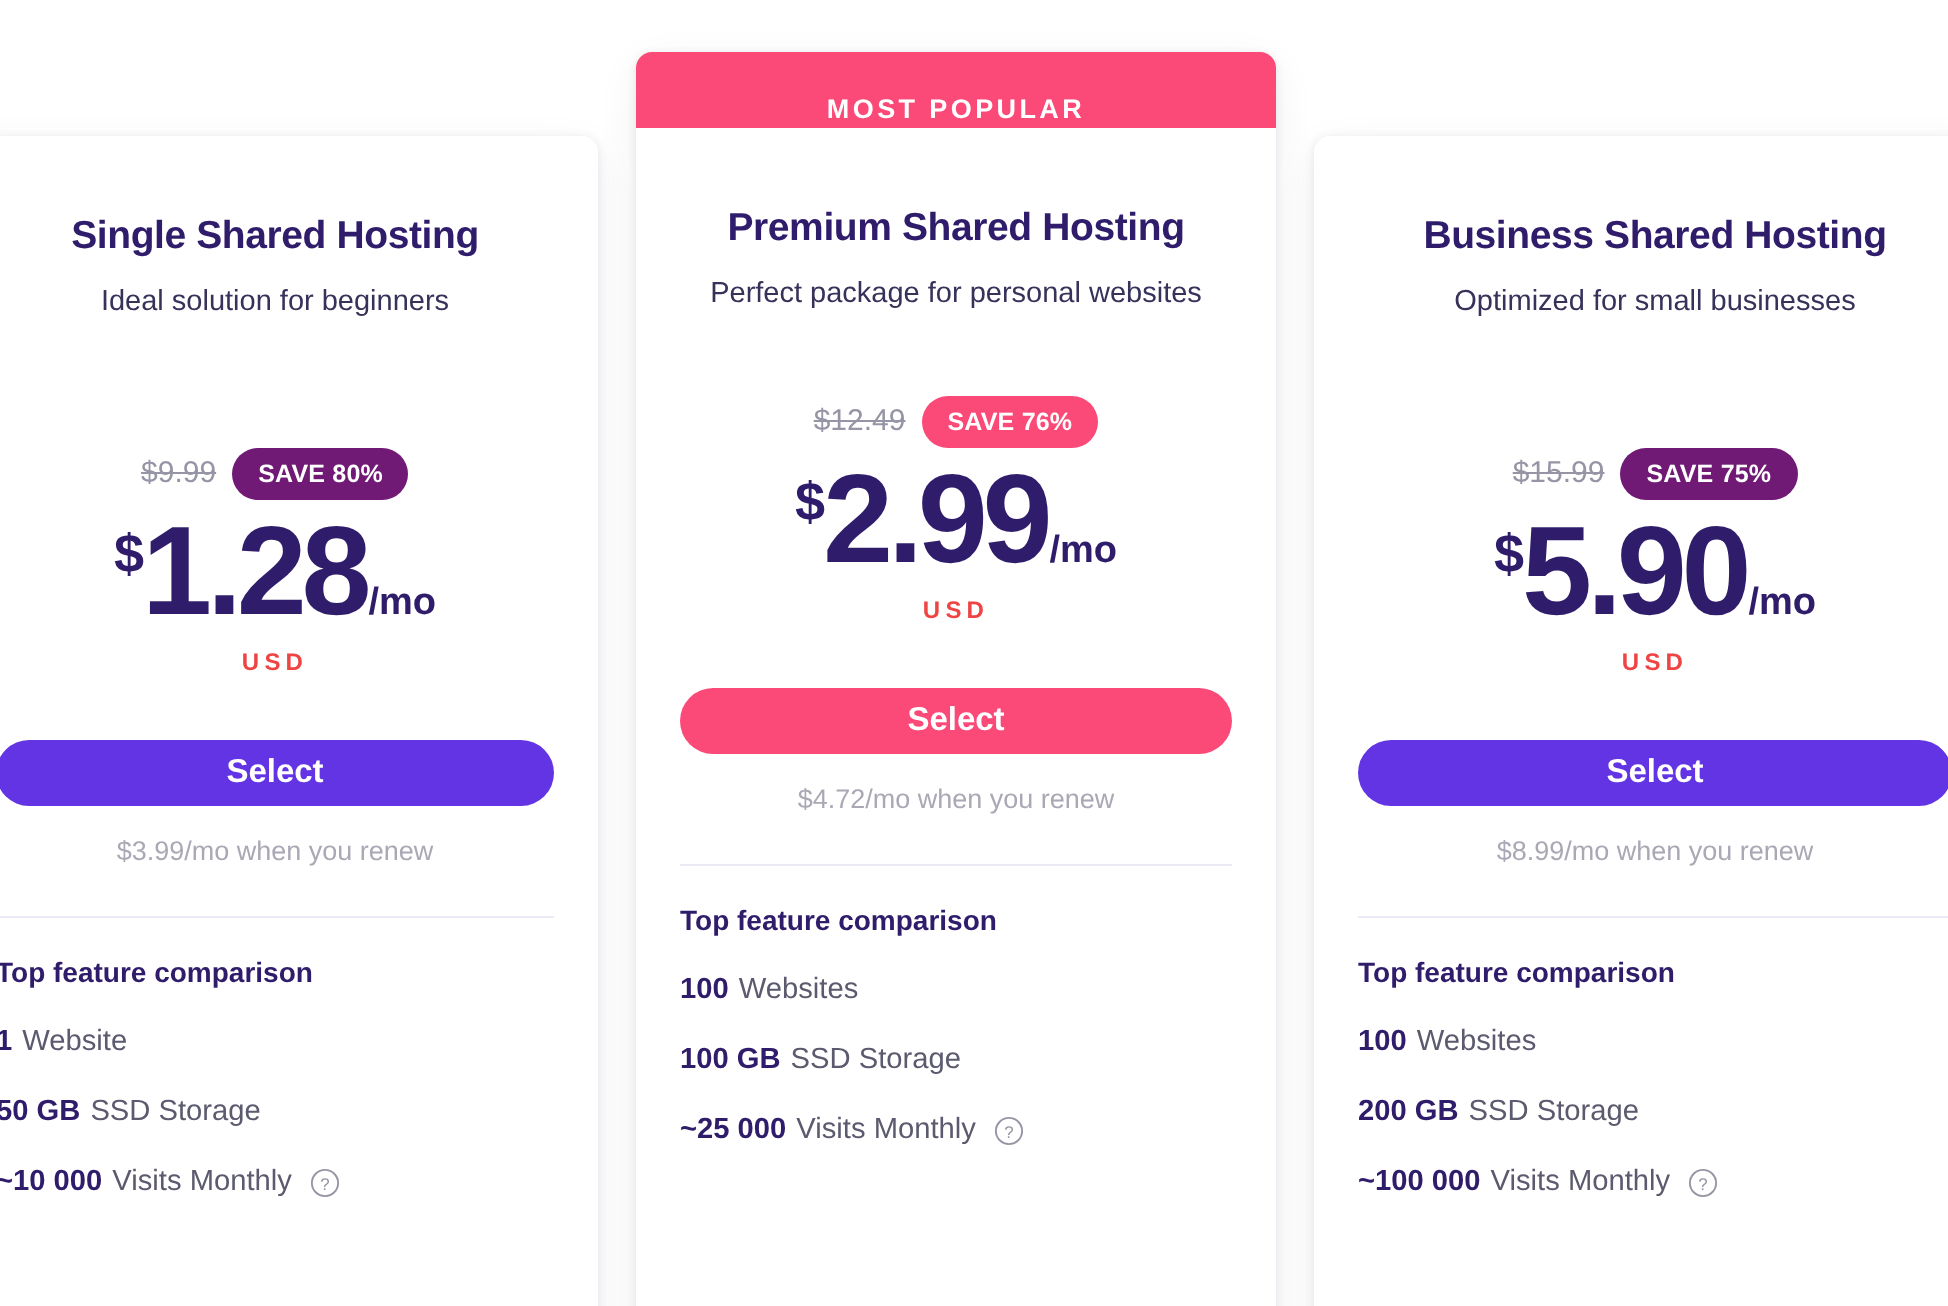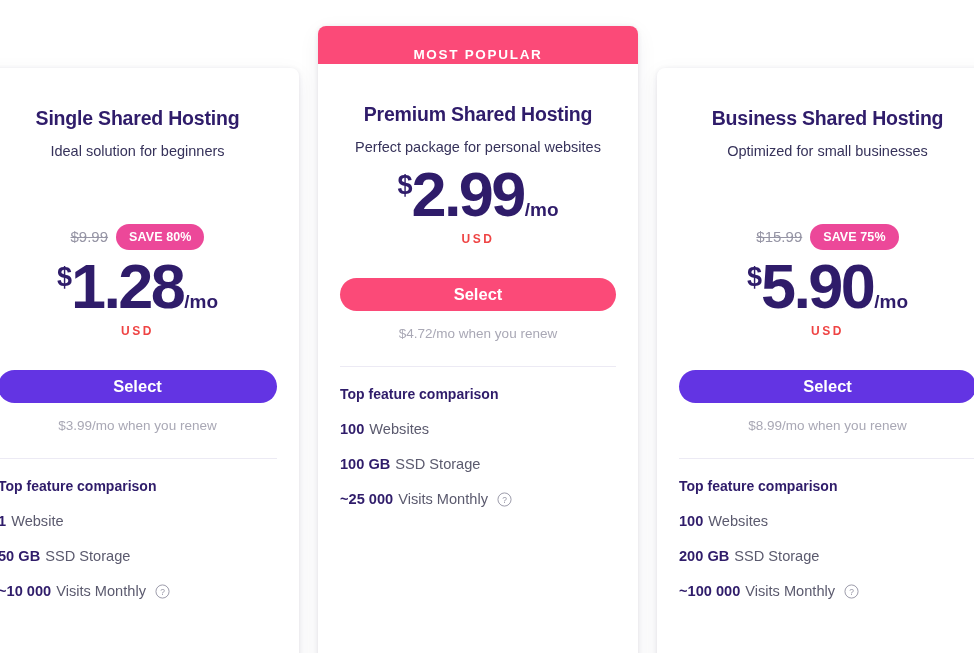--- a/index.html
+++ b/index.html
@@ -97,21 +97,21 @@
     align-items: center;
     justify-content: center;
     height: 26px;
     padding: 0 13px;
     border-radius: 13px;
     color: #ffffff;
     font-size: 12.5px;
     font-weight: bold;
     letter-spacing: 0.1px;
   }
-  .save-badge--purple { background: #ec4899; }
+  .save-badge--purple { background: #701a75; }
   .save-badge--pink   { background: #fb4a78; }
 
   
   .price-main {
     display: flex;
     align-items: flex-start;
     justify-content: center;
     color: #2f1c6a;
     margin-top: 6px;
     line-height: 1;
@@ -273,20 +273,24 @@
     <div class="popular-banner">
       <span>MOST POPULAR</span>
     </div>
 
     <div class="card-body">
 
       <div class="plan-title">Premium Shared Hosting</div>
 
       <div class="plan-subtitle">Perfect package for personal websites</div>
 
+      <div class="price-top">
+        <span class="old-price">$12.49</span>
+        <span class="save-badge save-badge--pink">SAVE 76%</span>
+      </div>
 
       <div class="price-main">
         <span class="price-currency">$</span>
         <span class="price-amount">2.99</span>
         <span class="price-period">/mo</span>
       </div>
 
       <div class="price-currency-label">USD</div>
 
       <button class="select-button select-button--pink">Select</button>

